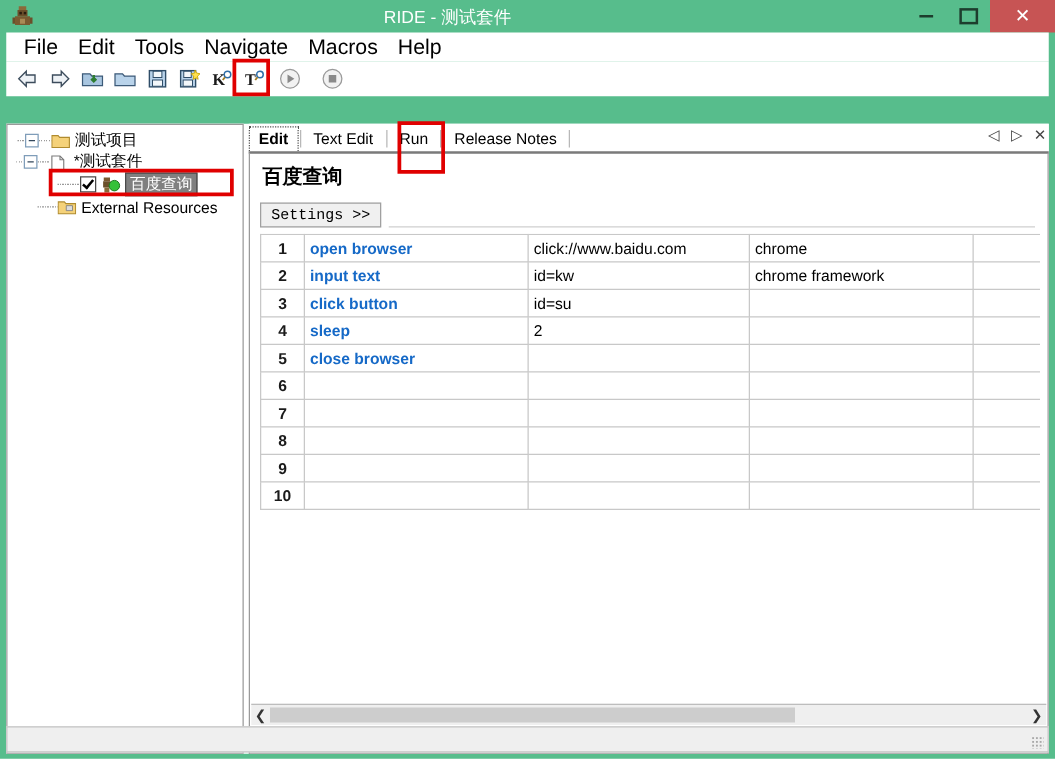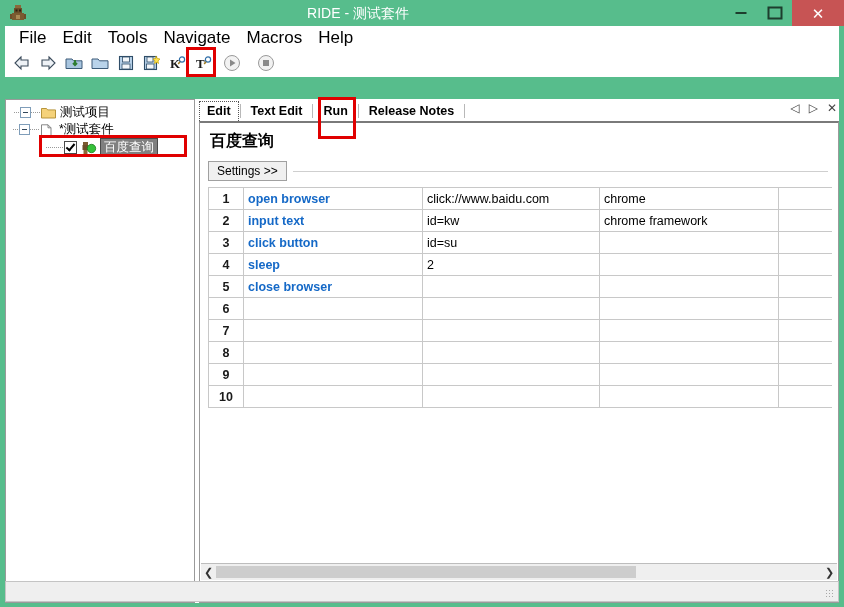--- a/index.html
+++ b/index.html
@@ -108,39 +108,39 @@
   .editor{
     position:absolute;left:194px;top:0;width:640px;height:504px;
     background:#ffffff;box-sizing:border-box;
   }
   .tabstrip{
     position:absolute;left:0;top:0;width:640px;height:22px;
     display:flex;align-items:flex-end;
   }
   .tab{
     height:19px;line-height:19px;padding:0 9px;font-size:12.5px;color:#000;
-    cursor:default;white-space:nowrap;position:relative;font-weight:bold;
+    cursor:default;white-space:nowrap;position:relative;
   }
   .tab.active{font-weight:bold;border:1px dotted #555;border-bottom:none;padding:0 7px;}
   .tab-div{width:1px;height:14px;background:#b8b8b8;margin:0 1px 3px 1px;}
   .tab-nav{
     position:absolute;right:2px;top:2px;display:flex;align-items:center;gap:9px;
   }
   .tab-nav span{font-size:12px;color:#444;cursor:default;line-height:14px;}
 
   .editor-body{
     position:absolute;left:0;top:22px;width:640px;height:482px;
     border:1px solid #9a9a9a;background:#ffffff;box-sizing:border-box;
     border-top:2px solid #7a7a7a;
   }
   .case-title{
     position:absolute;left:10px;top:8px;font-size:16px;font-weight:bold;color:#000;
   }
   .settings-row{
-    position:absolute;left:8px;top:37px;width:620px;height:22px;display:flex;align-items:center;
+    position:absolute;left:8px;top:37px;width:620px;height:22px;display:flex;align-items:flex-end;font-family:Liberation Mono, monospace;
   }
   .settings-btn{
     border:1px solid #a0a0a0;background:#f0f0f0;font-size:12px;color:#000;
     padding:2px 8px;cursor:default;white-space:nowrap;
   }
   .settings-line{flex:1;height:1px;background:#cfcfcf;margin-left:6px;}
 
   
   .grid-wrap{
     position:absolute;left:8px;top:64px;width:624px;height:347px;overflow:hidden;
@@ -328,20 +328,30 @@
             <svg width="16" height="14" viewBox="0 0 16 14">
               <rect x="2" y="1" width="5" height="3" fill="#7a5a30"></rect>
               <rect x="1.5" y="4" width="6" height="5" fill="#6b4f2a"></rect>
               <rect x="2.5" y="9" width="4" height="4" fill="#8a6a3a"></rect>
               <circle cx="10.5" cy="7.5" r="4.2" fill="#35c13a" stroke="#1d7a20" stroke-width="0.8"></circle>
             </svg>
           </span>
           <span class="tree-label selected">百度查询</span>
         </div>
 
+        <div class="tree-row" style="padding-left:24px;">
+          <span class="dots" style="width:16px;"></span>
+          <span class="icon-folder">
+            <svg width="15" height="12" viewBox="0 0 15 12">
+              <path d="M0.5 1.5 h5 l1.2 1.4 H14.5 V11 H0.5 Z" fill="#f5d27a" stroke="#b08b2e" stroke-width="0.9"></path>
+              <path d="M7 4.5 h5 v4 h-5 Z" fill="#dcdcdc" stroke="#808080" stroke-width="0.7"></path>
+            </svg>
+          </span>
+          <span class="tree-label">External Resources</span>
+        </div>
 
       </div>
 
       <div class="hl-box" style="left:33px;top:35px;width:148px;height:22px;"></div>
     </div>
 
     <div class="editor">
 
       <div class="tabstrip">
         <div class="tab active">Edit</div>

